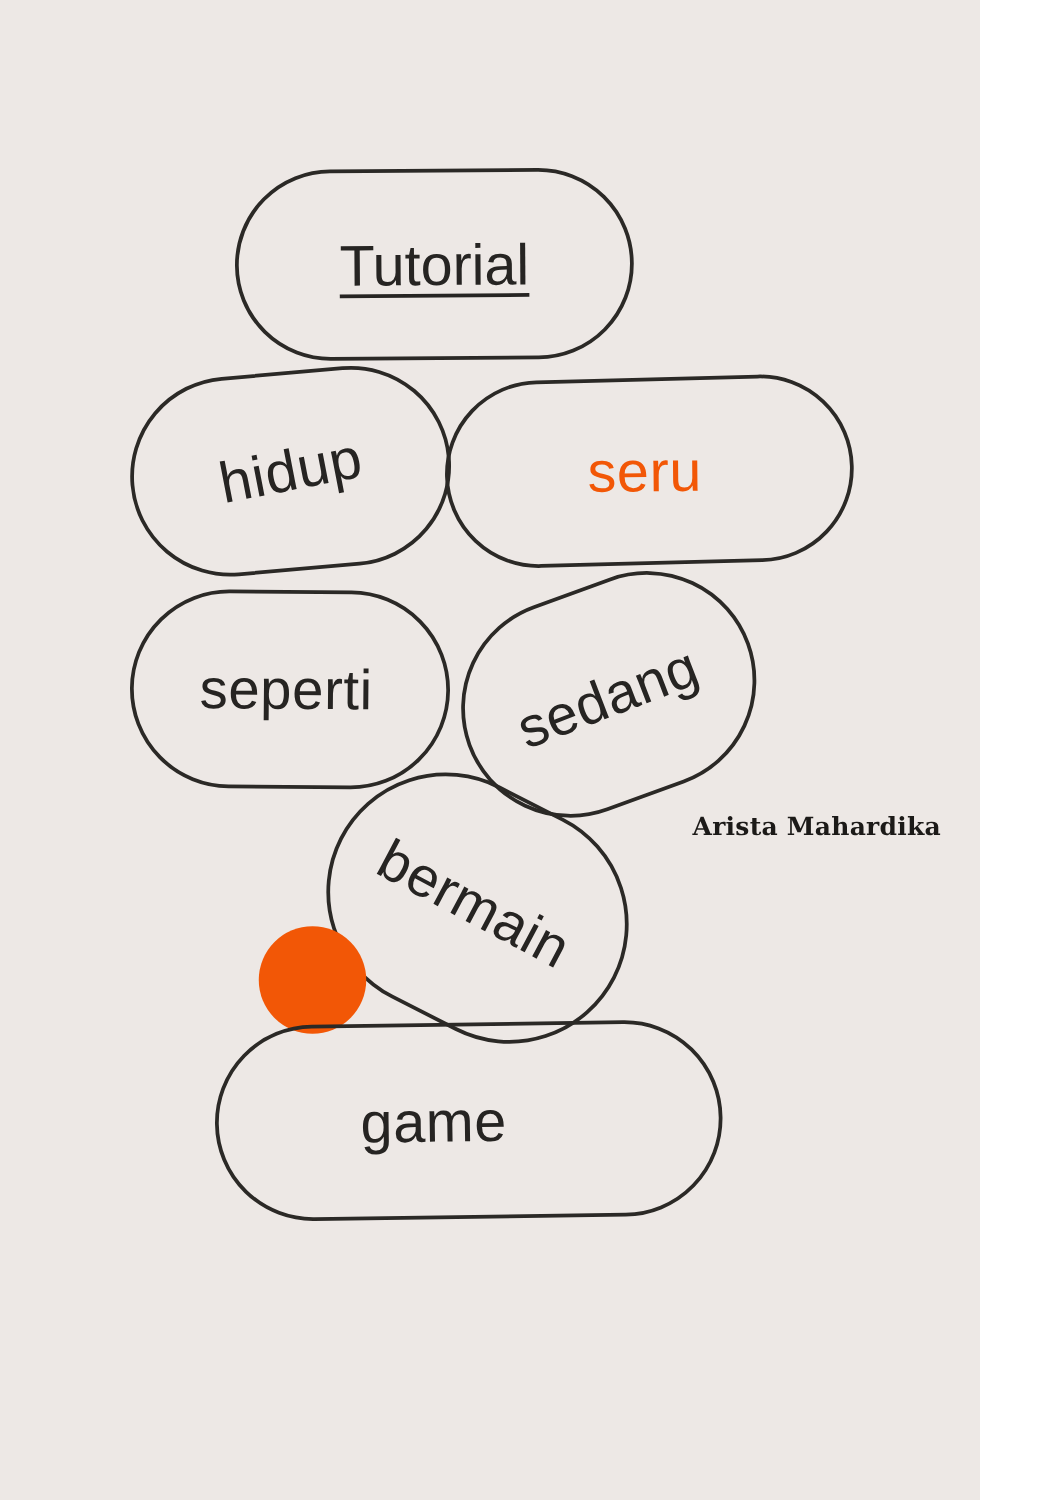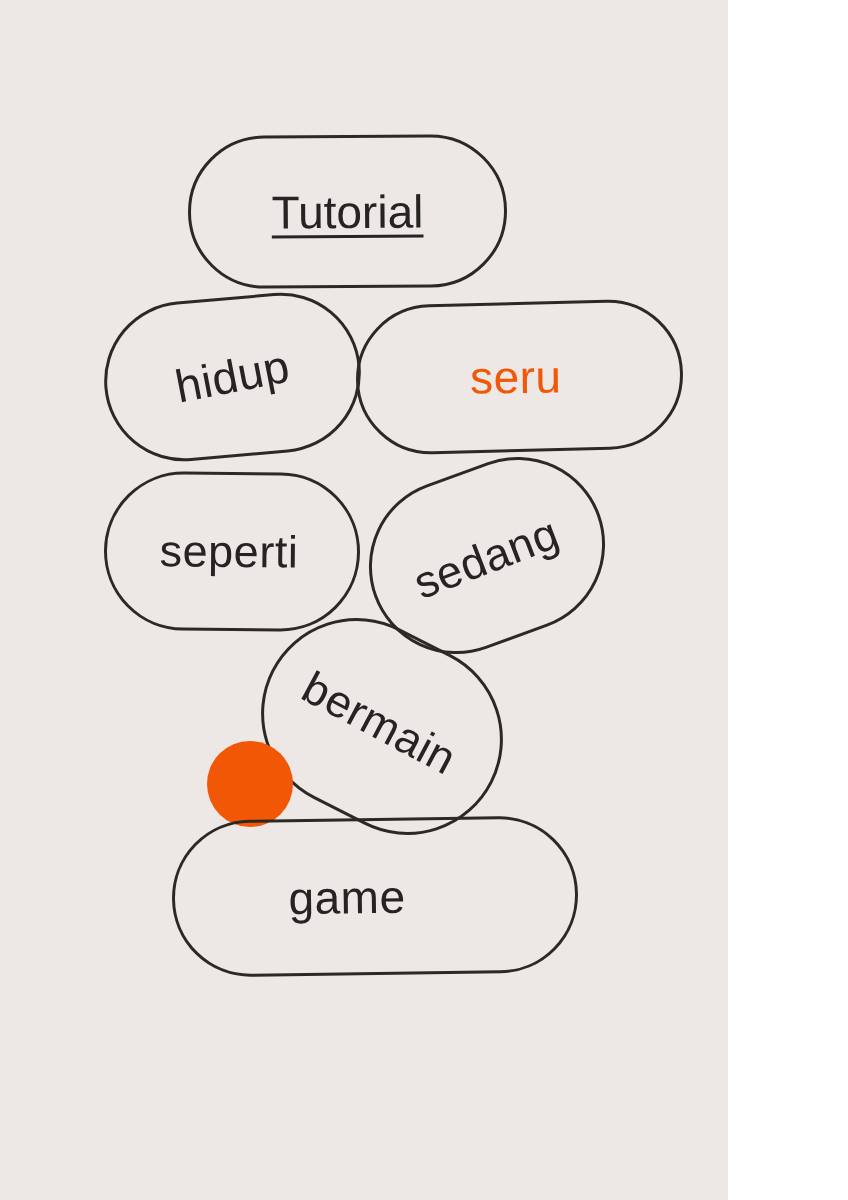--- a/index.html
+++ b/index.html
@@ -9,21 +9,21 @@
   }
   body {
     width: 848px;
     height: 1200px;
     overflow: hidden;
     font-family: "Liberation Sans", sans-serif;
   }
 
   #poster {
     position: relative;
-    width: 728px;
+    width: 784px;
     height: 1200px;
     background: #EDE8E5;
     overflow: hidden;
   }
 
   
   .pill {
     position: absolute;
     box-sizing: border-box;
     border: 3px solid #2B2926;
@@ -168,14 +168,15 @@
   <div class="pill" id="pill-bermain">
     <span class="pill-label">bermain</span>
   </div>
 
   <div id="orange-dot"></div>
 
   <div class="pill" id="pill-game">
     <span class="pill-label">game</span>
   </div>
 
+  <div id="signature">Arista Mahardika</div>
 
 </div>
 
 </body></html>

